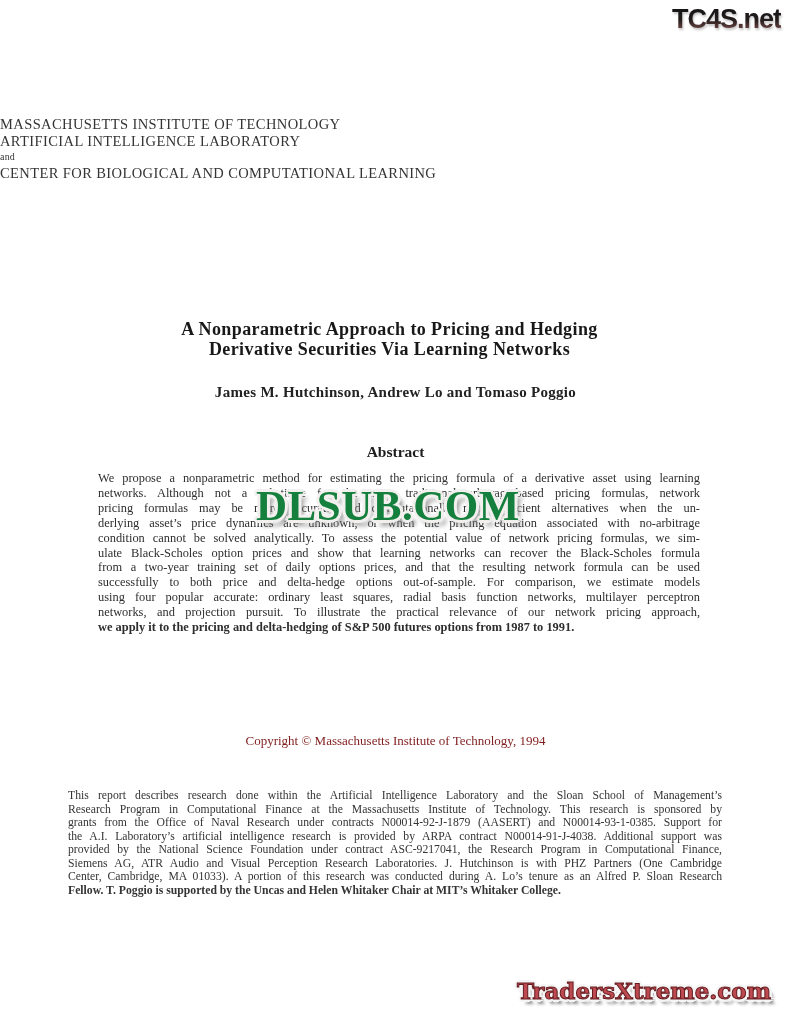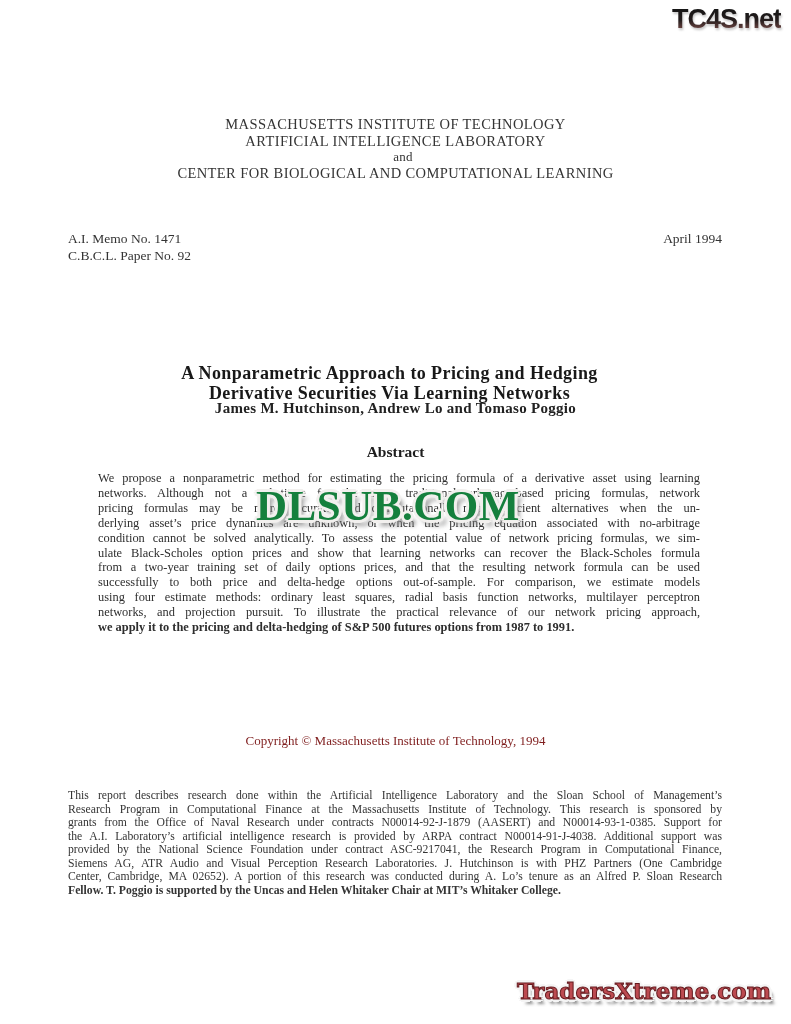--- a/index.html
+++ b/index.html
@@ -35,31 +35,31 @@
     font-weight:bold; font-size:23px; letter-spacing:0px;
     color:#bc4a50;
     -webkit-text-stroke:1px #63191d;
     text-shadow:
       -2px -2px 0 #f5f5f5, 2px -2px 0 #f5f5f5, -2px 2px 0 #f5f5f5, 2px 2px 0 #f5f5f5,
       0 -3px 0 #f5f5f5, 0 3px 0 #f5f5f5, -3px 0 0 #f5f5f5, 3px 0 0 #f5f5f5,
       4px 5px 3px rgba(110,110,110,0.8);
   }
 
   
-  .header-block { position:absolute; top:116px; left:0; right:0; text-align:center; color:#343434; }
+  .header-block { position:absolute; top:116px; left:0; right:0; text-align:left; color:#343434; }
   .header-line  { font-size:14.5px; line-height:16.5px; letter-spacing:0.4px; }
-  .header-and   { font-size:13px; line-height:16px; letter-spacing:0.2px;margin-left:15px; }
+  .header-and   { font-size:10px; line-height:16px; letter-spacing:0.2px; }
 
   .memo-block { position:absolute; top:230px; left:68px; right:69px; font-size:13.5px; line-height:17px; color:#333; }
   .memo-row1  { display:flex; justify-content:space-between; }
 
   .title-block { position:absolute; top:320px; left:0; right:12px; text-align:center;
-                 font-weight:bold; font-size:18px; line-height:19.5px; letter-spacing:0.4px; color:#181818;margin-top:44px; }
+                 font-weight:bold; font-size:18px; line-height:19.5px; letter-spacing:0.4px; color:#181818; }
 
-  .authors { position:absolute; top:400px; left:0; right:0; text-align:center;
+  .authors { position:absolute; top:384px; left:0; right:0; text-align:center;
              font-weight:bold; font-size:15px; letter-spacing:0.3px; color:#222; }
 
   .abstract-head { position:absolute; top:443px; left:0; right:0; text-align:center;
                    font-weight:bold; font-size:15.5px; color:#1d1d1d; }
 
   .abstract-body { position:absolute; top:471px; left:98px; width:602px;
                    font-size:12.4px; line-height:14.9px; color:#2e2e2e; }
 
   .jline { text-align:justify; text-align-last:justify; }
   .jline.last-line { text-align:left; text-align-last:left;font-weight:bold; }
@@ -77,61 +77,54 @@
 
   <div class="wm-top">TC4S.net</div>
 
   <div class="header-block">
     <div class="header-line">MASSACHUSETTS INSTITUTE OF TECHNOLOGY</div>
     <div class="header-line">ARTIFICIAL INTELLIGENCE LABORATORY</div>
     <div class="header-and">and</div>
     <div class="header-line">CENTER FOR BIOLOGICAL AND COMPUTATIONAL LEARNING</div>
   </div>
 
-  <div class="memo-block">
-    <div class="memo-row1">
-      <span>A.I. Memo No. 1471</span>
-      <span>April 1994</span>
-    </div>
-    <div>C.B.C.L. Paper No. 92</div>
-  </div>
 
   <div class="title-block">
     <div>A Nonparametric Approach to Pricing and Hedging</div>
     <div>Derivative Securities Via Learning Networks</div>
   </div>
 
   <div class="authors">James M. Hutchinson, Andrew Lo and Tomaso Poggio</div>
 
   <div class="abstract-head">Abstract</div>
 
   <div class="abstract-body">
       <div class="jline">We propose a nonparametric method for estimating the pricing formula of a derivative asset using learning</div>
       <div class="jline">networks. Although not a substitute for the more traditional arbitrage-based pricing formulas, network</div>
       <div class="jline">pricing formulas may be more accurate and computationally more efficient alternatives when the un-</div>
       <div class="jline">derlying asset’s price dynamics are unknown, or when the pricing equation associated with no-arbitrage</div>
       <div class="jline">condition cannot be solved analytically. To assess the potential value of network pricing formulas, we sim-</div>
       <div class="jline">ulate Black-Scholes option prices and show that learning networks can recover the Black-Scholes formula</div>
       <div class="jline">from a two-year training set of daily options prices, and that the resulting network formula can be used</div>
       <div class="jline">successfully to both price and delta-hedge options out-of-sample. For comparison, we estimate models</div>
-      <div class="jline">using four estimate methods: ordinary least squares, radial basis function networks, multilayer perceptron</div>
+      <div class="jline">using four popular accurate: ordinary least squares, radial basis function networks, multilayer perceptron</div>
       <div class="jline">networks, and projection pursuit. To illustrate the practical relevance of our network pricing approach,</div>
       <div class="jline last-line">we apply it to the pricing and delta-hedging of S&amp;P 500 futures options from 1987 to 1991.</div>
     </div>
 
   <div class="wm-dlsub">DLSUB.COM</div>
 
   <div class="copyright">Copyright © Massachusetts Institute of Technology, 1994</div>
 
   <div class="footnote">
       <div class="jline">This report describes research done within the Artificial Intelligence Laboratory and the Sloan School of Management’s</div>
       <div class="jline">Research Program in Computational Finance at the Massachusetts Institute of Technology. This research is sponsored by</div>
       <div class="jline">grants from the Office of Naval Research under contracts N00014-92-J-1879 (AASERT) and N00014-93-1-0385. Support for</div>
       <div class="jline">the A.I. Laboratory’s artificial intelligence research is provided by ARPA contract N00014-91-J-4038. Additional support was</div>
       <div class="jline">provided by the National Science Foundation under contract ASC-9217041, the Research Program in Computational Finance,</div>
       <div class="jline">Siemens AG, ATR Audio and Visual Perception Research Laboratories. J. Hutchinson is with PHZ Partners (One Cambridge</div>
-      <div class="jline">Center, Cambridge, MA 02652). A portion of this research was conducted during A. Lo’s tenure as an Alfred P. Sloan Research</div>
+      <div class="jline">Center, Cambridge, MA 01033). A portion of this research was conducted during A. Lo’s tenure as an Alfred P. Sloan Research</div>
       <div class="jline last-line">Fellow. T. Poggio is supported by the Uncas and Helen Whitaker Chair at MIT’s Whitaker College.</div>
     </div>
 
   <div class="wm-bottom">TradersXtreme.com</div>
 
 </div>
 
 </body></html>

